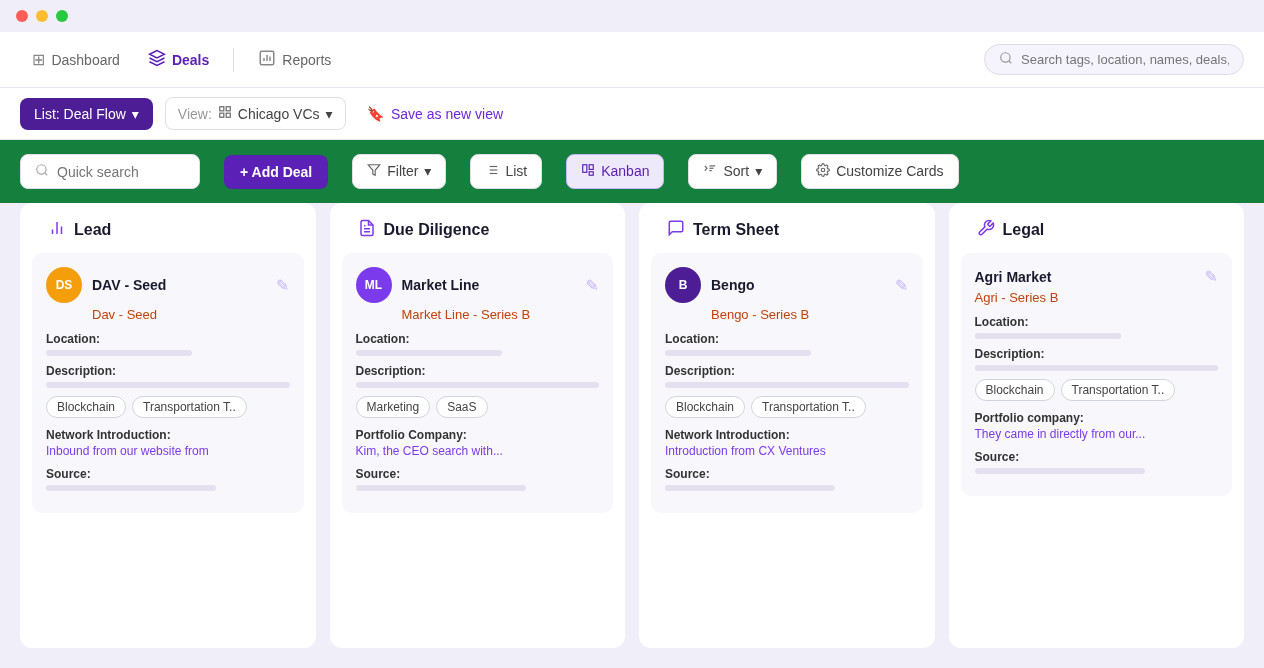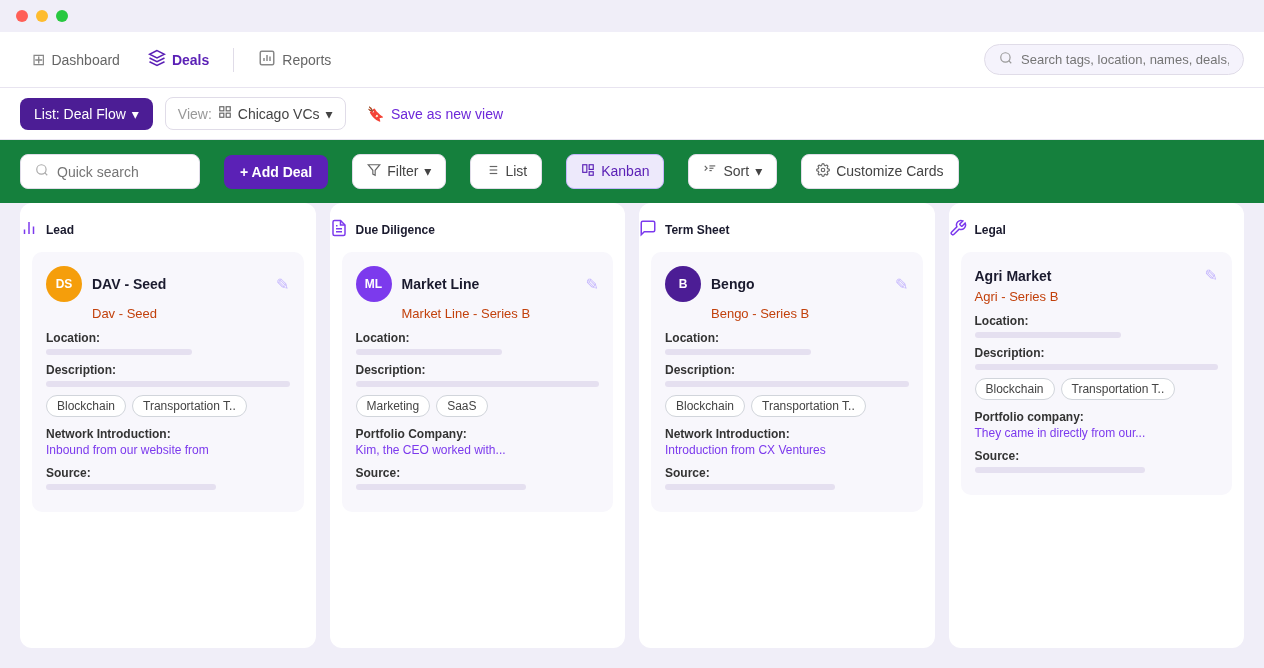--- a/index.html
+++ b/index.html
@@ -198,22 +198,22 @@
       margin-right: 14px;
       overflow: hidden;
       display: flex;
       flex-direction: column;
     }
     .kanban-column:last-child { margin-right: 0; }
     .column-header {
       display: flex;
       align-items: center;
       gap: 8px;
-      padding: 16px 0 12px;
-      font-size: 12px;
+      padding: 16px 28px 12px;
+      font-size: 16px;
       font-weight: 600;
       color: #1a1a2e;
     }
     .column-content {
       padding: 0 12px 12px;
       flex: 1;
       overflow-y: auto;
     }
     
     .deal-card {
@@ -548,21 +548,21 @@
           <div class="card-field">
             <div class="card-field-label">Description:</div>
             <div class="card-field-bar"></div>
           </div>
           <div class="card-tags">
             <span class="tag">Marketing</span>
             <span class="tag">SaaS</span>
           </div>
           <div class="card-intro">
             <div class="card-intro-label">Portfolio Company:</div>
-            <div class="card-intro-value">Kim, the CEO worked with...</div>
+            <div class="card-intro-value">Kim, the CEO search with...</div>
           </div>
           <div class="card-field">
             <div class="card-source-label">Source:</div>
             <div class="card-source-bar"></div>
           </div>
         </div>
       </div>
     </div>
 
     <div class="kanban-column">

